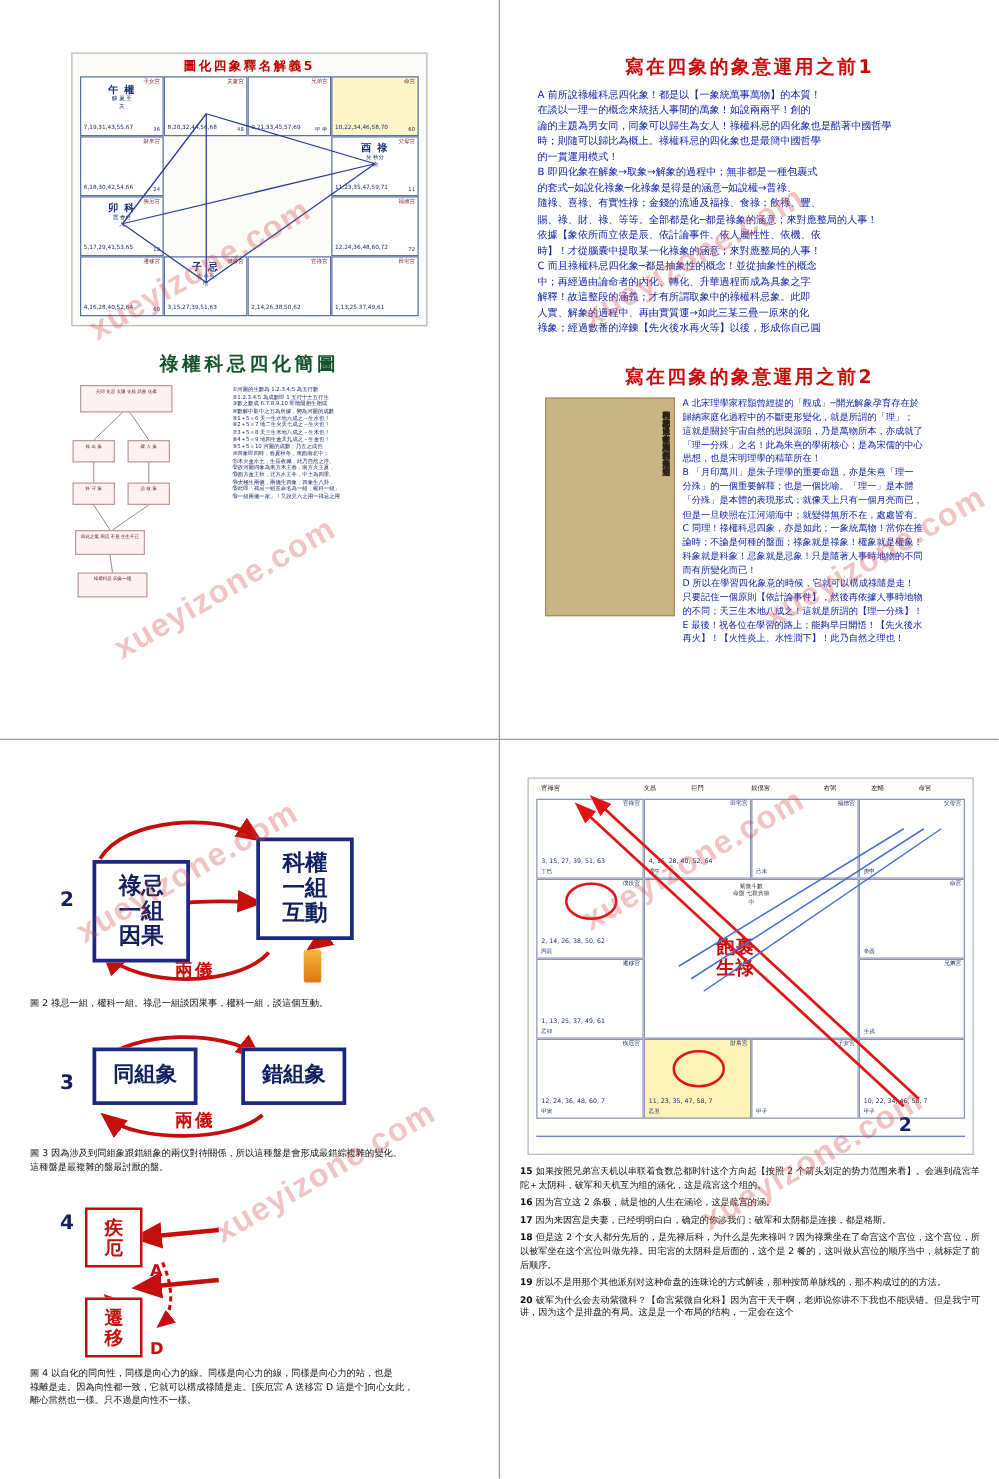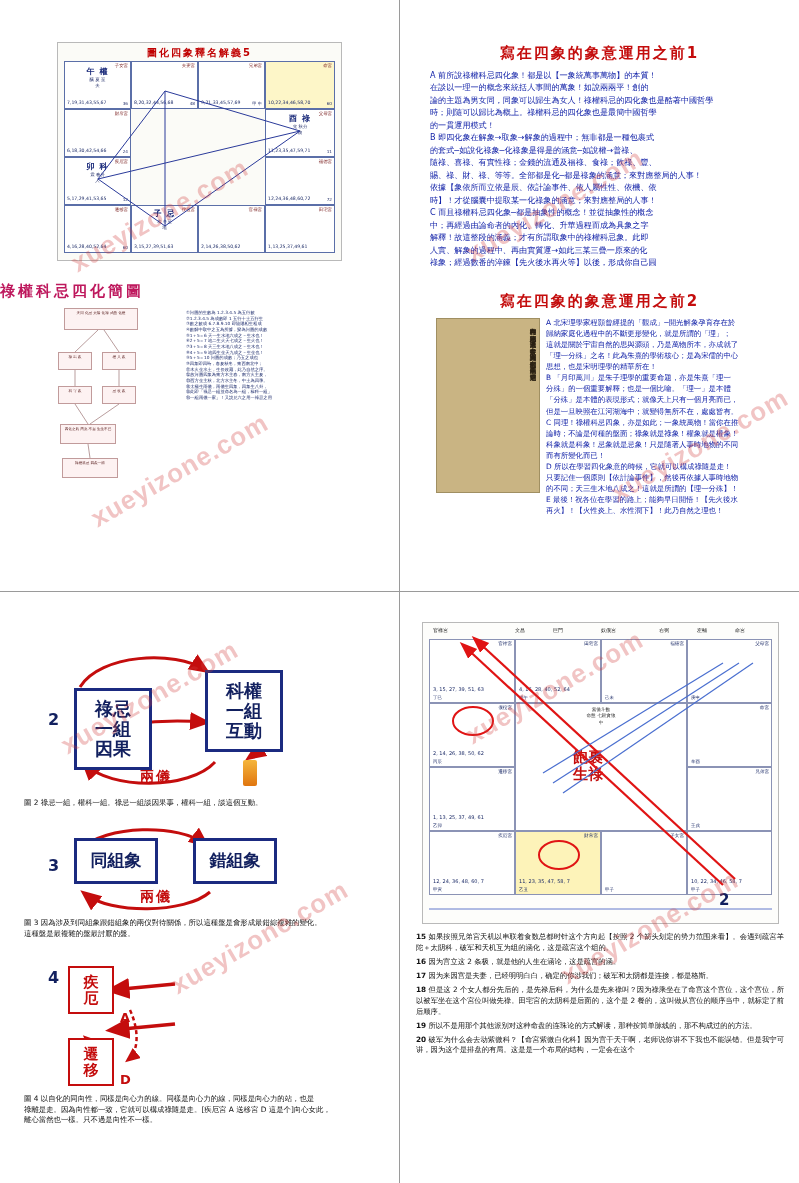--- a/index.html
+++ b/index.html
@@ -37,22 +37,22 @@
     font-size:4.4px;line-height:1.25;color:#24306b;padding:1px 2px;
     background:#ffffff;
   }
   .cellbox.yellow{background:#fdf6c8;}
   .cellbox .nums{font-size:4.6px;color:#1b2a66;}
   .cellbox .lbl{position:absolute;right:2px;top:1px;font-size:4.4px;color:#7a1f1f;}
   .bigname{font-size:8px;color:#1a2a7a;font-weight:bold;letter-spacing:1px;}
   svg.lines{position:absolute;left:0;top:0;width:271px;height:192px;}
 
   .cap-red-1{
-    position:absolute;left:0;top:282px;width:399px;
-    color:#be185d;font-weight:bold;font-size:15px;letter-spacing:3px;
+    position:absolute;left:0;top:282px;width:399px;text-align:center;
+    color:#14532d;font-weight:bold;font-size:15px;letter-spacing:3px;
   }
   
   .diagram2{position:absolute;left:58px;top:308px;width:285px;height:190px;}
   .dg-left{position:absolute;left:0;top:0;width:120px;height:190px;}
   .dg-node{
     position:absolute;border:1px solid #c19b9b;background:#fdf2f2;
     font-size:3.6px;line-height:1.2;color:#5a2020;padding:2px;text-align:center;
     box-sizing:border-box;
   }
   .dg-right{

